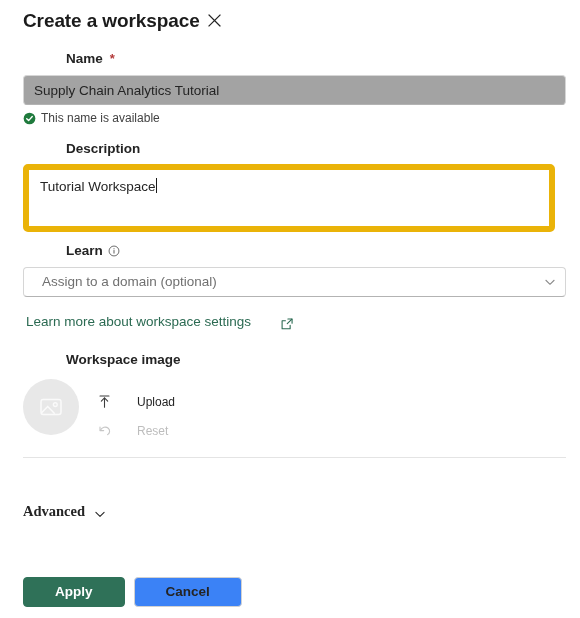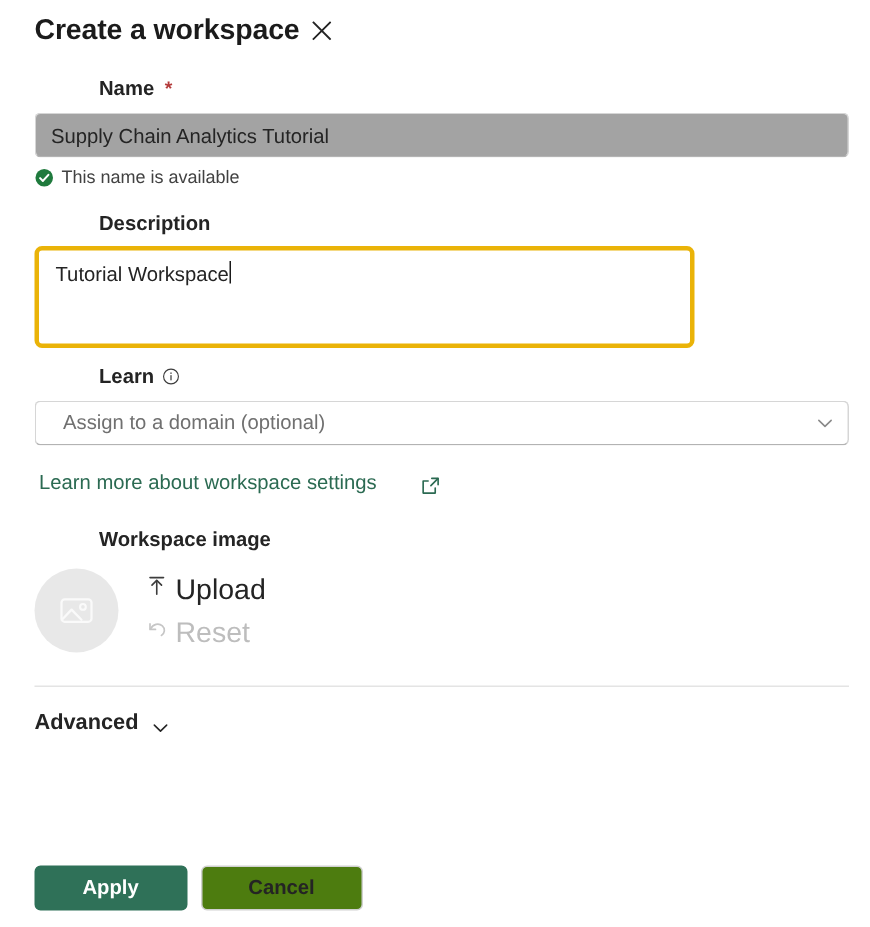--- a/index.html
+++ b/index.html
@@ -108,23 +108,23 @@
 
   
   .desc-block {
     position: absolute;
     top: 140px;
     left: 23px;
     width: 543px;
   }
   .textarea-box {
     margin-top: 6px;
-    width: 440px;
+    width: 532px;
     height: 68px;
-    border: 3px solid #eab308;
+    border: 6px solid #eab308;
     border-radius: 5px;
     padding: 7px 9px 7px 11px;
     background: #ffffff;
     position: relative;
   }
   .textarea-text {
     font-size: 13.5px;
     color: #242424;
     line-height: 18px;
     display: inline-block;
@@ -207,27 +207,27 @@
     flex: none;
   }
   .img-actions {
     display: flex;
     flex-direction: column;
     gap: 3px;
     padding-top: 4px;
   }
   .img-action {
     display: flex;
-    align-items: flex-start;
-    gap: 5px;
+    align-items: flex-end;
+    gap: 25px;
     height: 26px;
     padding: 0 6px 0 2px;
     border: none;
     background: transparent;
-    font-size: 19px;
+    font-size: 12px;
     font-family: "Liberation Sans", sans-serif;
     color: #242424;
     cursor: pointer;
     border-radius: 4px;
   }
   .img-action.disabled {
     color: #bdbdbd;
     cursor: default;
   }
 
@@ -237,26 +237,27 @@
     top: 457px;
     left: 23px;
     width: 543px;
     height: 1px;
     background: #e4e4e4;
   }
 
   
   .advanced-row {
     position: absolute;
-    top: 472px;
+    top: 501px;
     left: 23px;
     display: flex;
     align-items: flex-end;
     gap: 8px;
     cursor: pointer;
+    font-family: Liberation Serif, serif;
   }
   .advanced-label {
     font-size: 14.5px;
     font-weight: 600;
     color: #242424;
     line-height: 20px;
   }
 
   
   .footer {
@@ -276,21 +277,21 @@
     cursor: pointer;
     padding: 0 31px;
     line-height: 1;
   }
   .btn-primary {
     background: #2f7158;
     border: 1px solid #2f7158;
     color: #ffffff;
   }
   .btn-secondary {
-    background: #4d7c0f;
+    background: #3b82f6;
     border: 1px solid #d1d1d1;
     color: #242424;
   }
 
   svg { display: block; }
 </style>
 </head>
 <body>
 
 <div class="panel">

